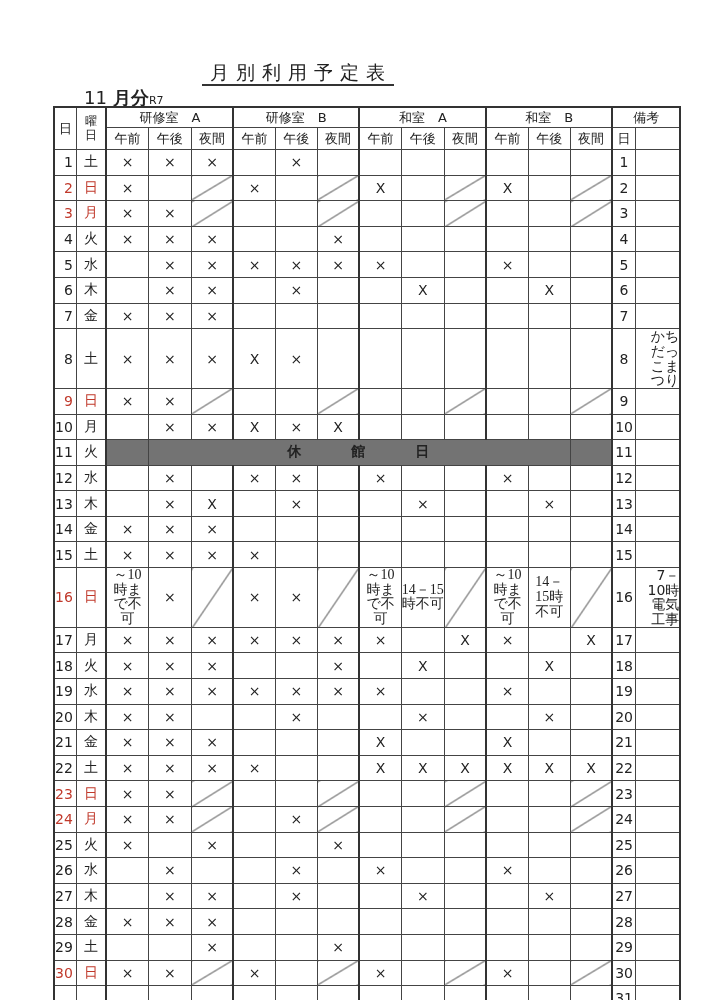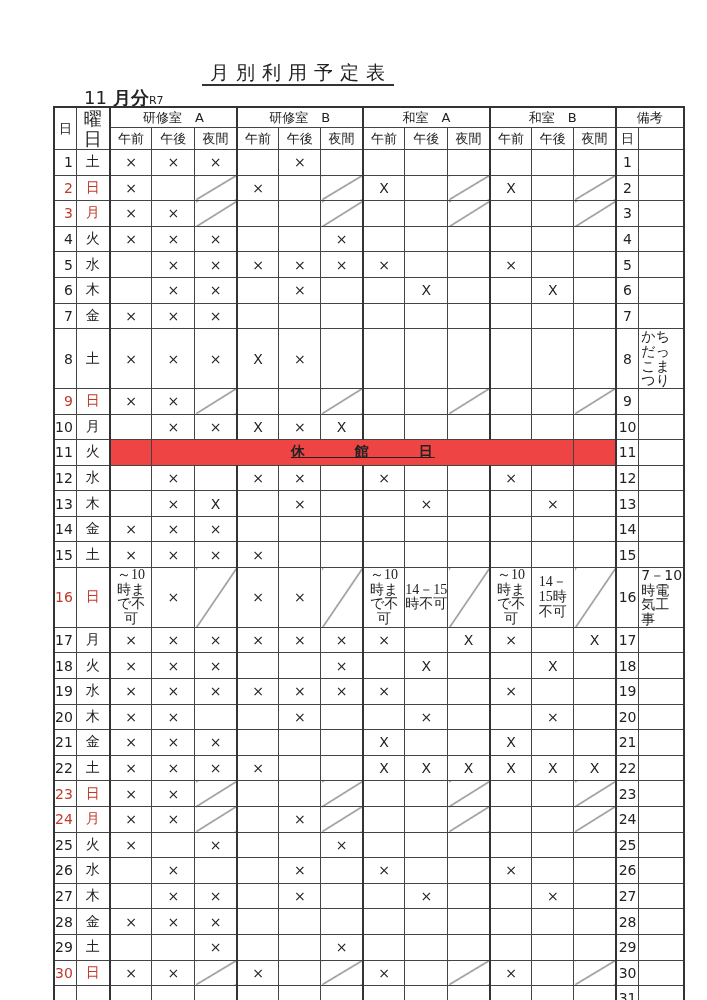--- a/index.html
+++ b/index.html
@@ -15,22 +15,22 @@
   .h1 th { height:19px; }
   .h2 th { height:21px; }
   tr.row td { height:24.6px; font-size:14px; }
   td.day { text-align:right; padding-right:3px; font-size:11px; }
   td.dow { font-size:12px; }
   .red { color:#c0392b; }
   .thickL { border-left:2px solid #333 !important; }
   .cell-x { font-size:17px; line-height:1; }
   .small { font-size:9.5px; line-height:1.05;font-family:Liberation Serif, serif; }
   .diag { background:linear-gradient(to top right, transparent calc(50% - 0.8px), #333 50%, transparent calc(50% + 0.8px)); transform:scaleX(-1); }
-  .closed { background:#ef4444; font-size:14px; font-weight:bold; letter-spacing:2px;text-decoration:underline; }
-  .remark { font-size:9.5px; text-align:left; padding-left:2px; line-height:1.05;margin-left:18px; }
+  .closed { background:#737373; font-size:14px; font-weight:bold; letter-spacing:2px; }
+  .remark { font-size:9.5px; text-align:right; padding-left:10px; line-height:1.05;margin-left:18px; }
   .rday { font-size:11px; }
 </style>
 </head>
 <body>
 
 <div class="title"><span>月別利用予定表</span></div>
 <div class="month"><span class="num">11</span><span>月分</span><span class="era">R7</span></div>
 
 <table>
   <colgroup>
@@ -47,21 +47,21 @@
       <col style="width:42px">
     <col style="width:42px">
       <col style="width:42px">
       <col style="width:42px">
     <col style="width:23px">
       <col style="width:45px">
   </colgroup>
   <thead>
     <tr class="h1">
       <th rowspan="2">日</th>
-      <th rowspan="2" style="font-size:18px;line-height:1.1;padding:0 7px;word-break:break-all;">曜日</th>
+      <th rowspan="2" style="font-size:12px;line-height:1.1;padding:0 7px;word-break:break-all;">曜日</th>
       <th colspan="3" class="thickL">研修室　A</th>
       <th colspan="3" class="thickL">研修室　B</th>
       <th colspan="3" class="thickL">和室　A</th>
       <th colspan="3" class="thickL">和室　B</th>
       <th colspan="2" class="thickL">備考</th>
     </tr>
     <tr class="h2" id="slot-row">
       <th class="thickL">午前</th>
       <th>午後</th>
       <th>夜間</th>

